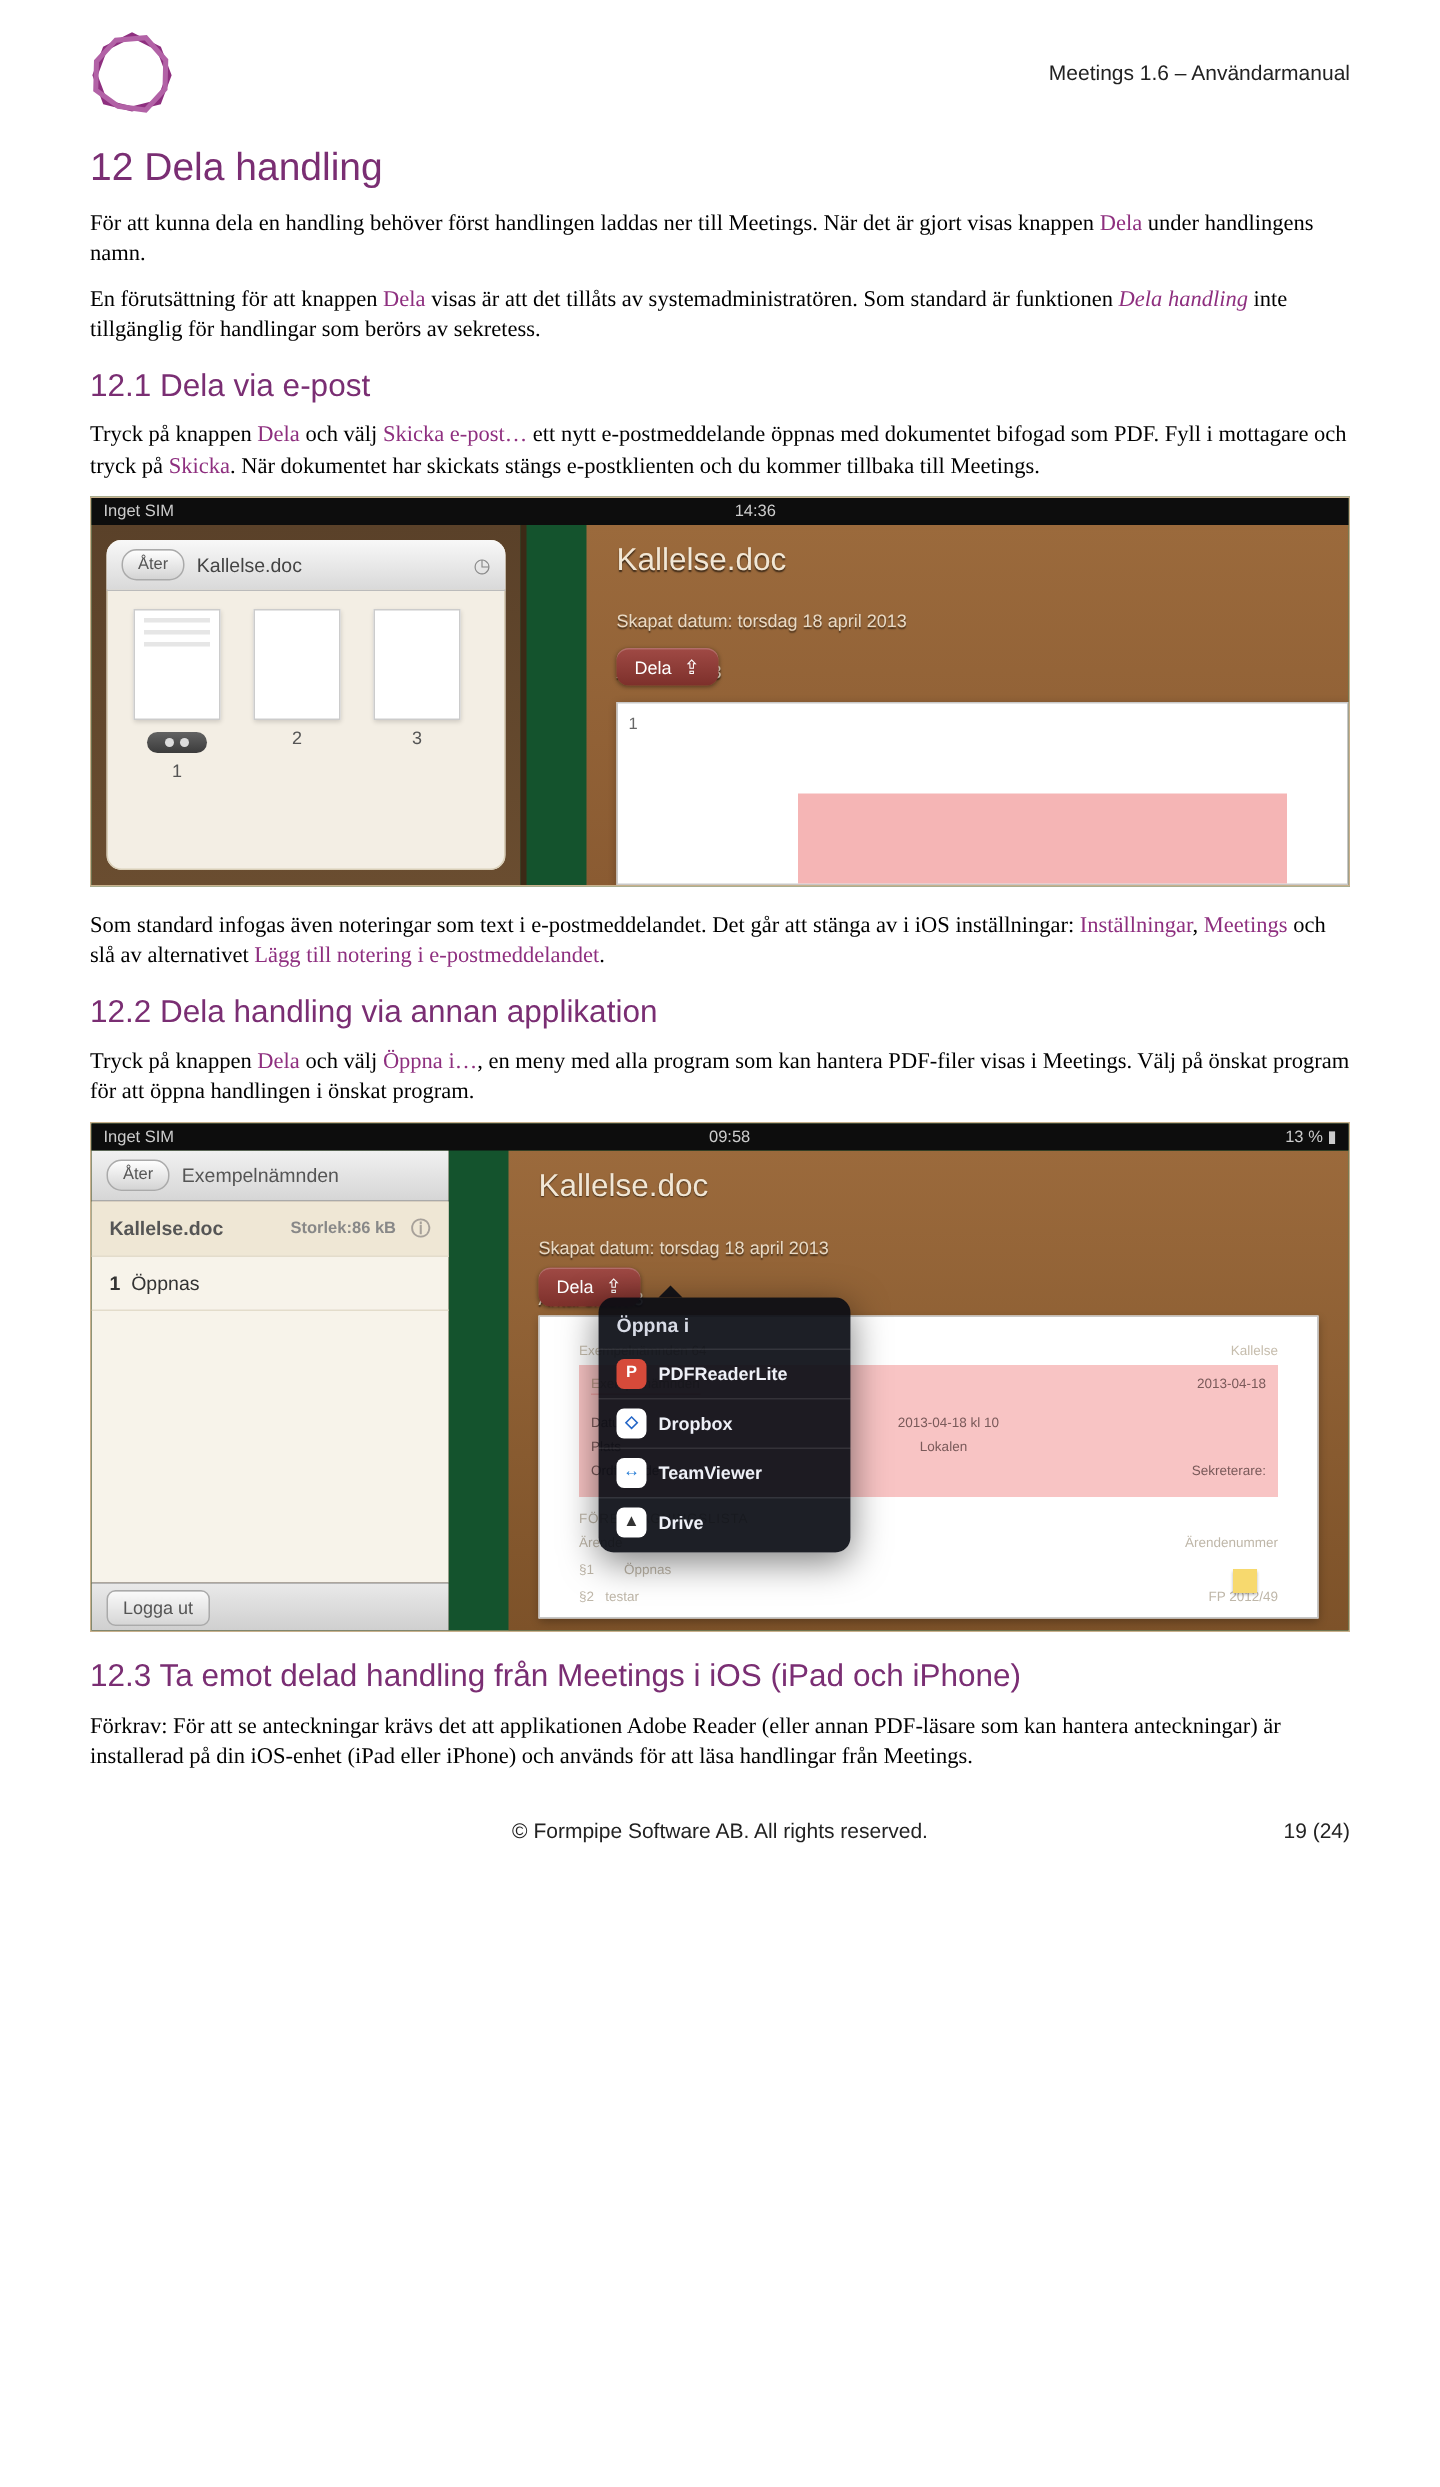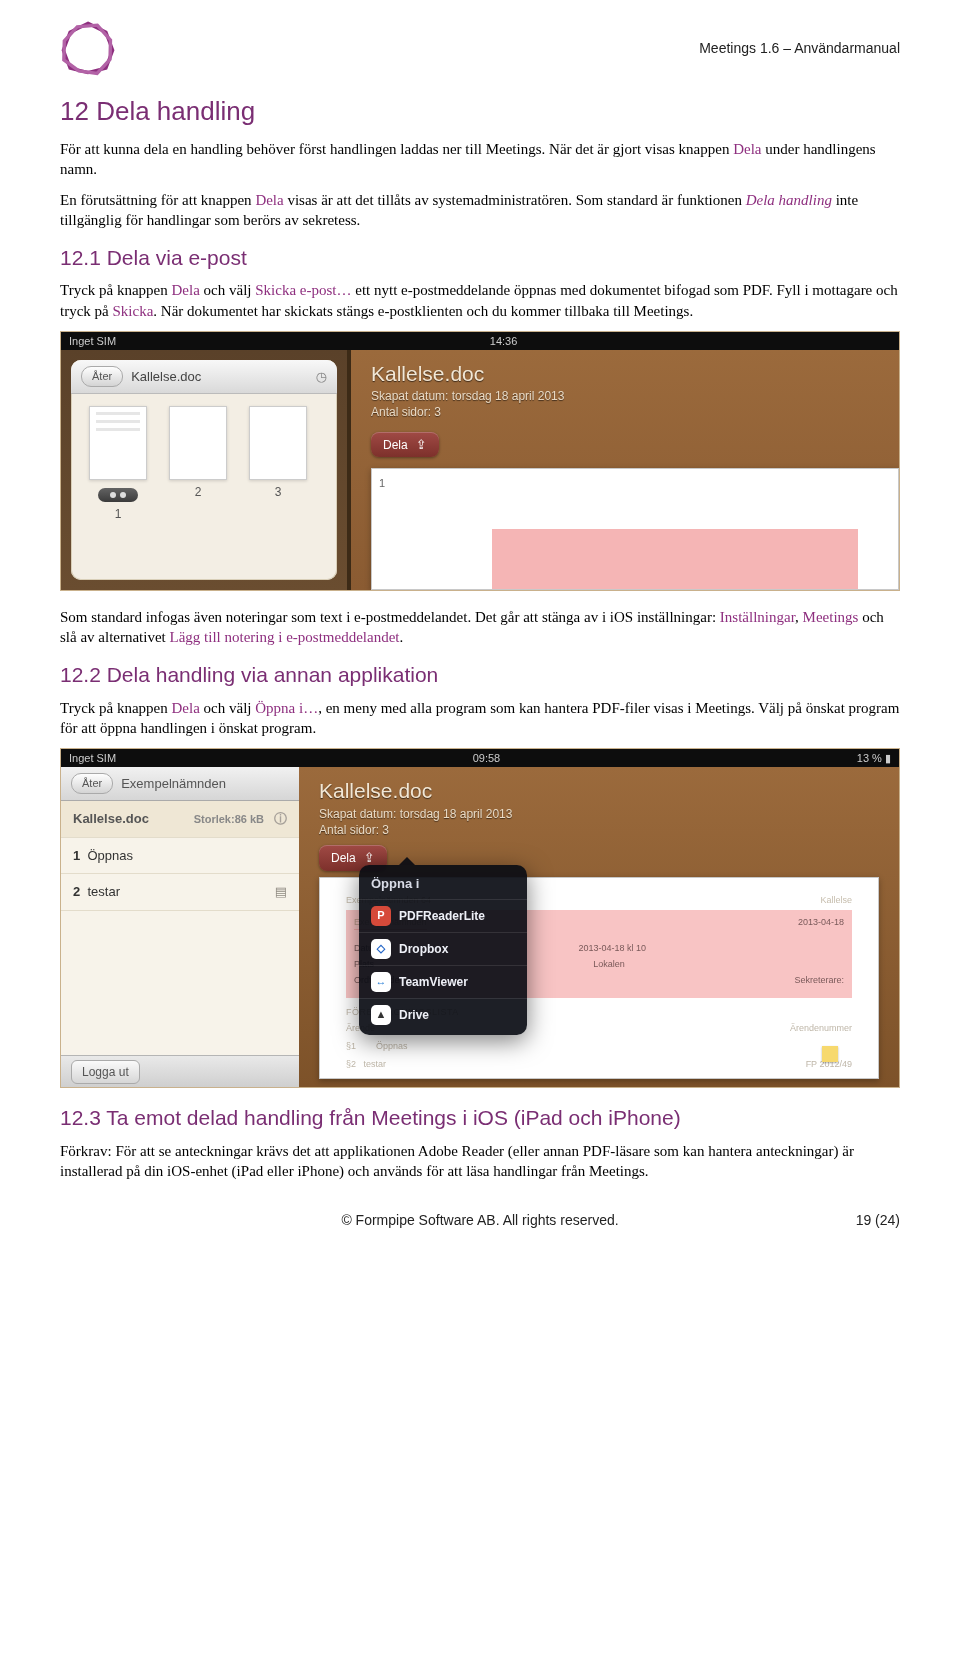--- a/index.html
+++ b/index.html
@@ -49,21 +49,21 @@
     border: 1px solid #c9b18c;
     background: #14532d;
     margin: 6px 0 16px 0;
     font-family: -apple-system, Helvetica, Arial, sans-serif;
   }
   .ss1 { height: 260px; display: flex; flex-direction: column; }
   .statusbar {
     height: 18px; background: #0d0d0d; color: #ccc; font-size: 11px;
     display: flex; justify-content: space-between; align-items:center; padding: 0 8px;
   }
-  .split { flex:1; display:flex; overflow:hidden; }
+  .split { flex:1; display:flex; overflow:hidden;gap:40px; }
   .left-pane {
     width: 290px; background: linear-gradient(#5a4129,#6a4d30);
     border-right: 4px solid #3c2a16;
     display:flex; flex-direction:column;
   }
   .left-card {
     margin:10px; background:#f3eee4; border-radius:10px; flex:1;
     box-shadow: inset 0 0 0 1px #d9cfb8; display:flex; flex-direction:column;
   }
   .left-card-head {
@@ -92,21 +92,21 @@
     background:linear-gradient(#636363,#3b3b3b); margin-top:4px;
     display:flex; align-items:center; justify-content:center; gap:4px;
   }
   .thumb-toolbar span{ width:6px;height:6px;border-radius:50%;background:#ddd;display:inline-block;}
   .right-pane { flex:1; background: linear-gradient(#9b6a3c,#8a5b32); position:relative; }
   .doc-meta {
     position:absolute; top:10px; left:20px; color:#f2e7d5;
     text-shadow:0 1px 1px rgba(0,0,0,.6);
   }
   .doc-meta .dtitle { font-size:21px; font-weight:500; }
-  .doc-meta .dline { font-size:12px; opacity:.9; margin-top:0; }
+  .doc-meta .dline { font-size:12px; opacity:.9; margin-top:18px; }
   .dela-btn {
     position:absolute; top:82px; left:20px;
     background: linear-gradient(#a04a45,#7d302b); color:#fff;
     border-radius:8px; padding:4px 12px; font-size:12px;
     display:flex; align-items:center; gap:8px;
     box-shadow:0 1px 0 rgba(255,255,255,.2) inset,0 1px 3px rgba(0,0,0,.4);
   }
   .share-ic { font-size:13px; }
   .page-preview {
     position:absolute; top:118px; left:20px; right:0; bottom:0;
@@ -305,24 +305,20 @@
       <div class="list-area">
         <div class="list-row head">
           <span>Kallelse.doc</span>
           <span style="display:flex;gap:10px;align-items:center">
             <span class="small">Storlek:86 kB</span>
             <span class="info-ic">ⓘ</span>
           </span>
         </div>
         <div class="list-row">
           <span><b>1</b>&nbsp; <span>Öppnas</span></span>
-        </div>
-        <div class="list-row">
-          <span><b>2</b>&nbsp; <span>testar</span></span>
-          <span class="ann-ic">▤</span>
         </div>
       </div>
       <div class="logout-bar">
         <span class="logout-btn">Logga ut</span>
       </div>
     </div>
     <div class="right2">
       <div class="doc-meta">
         <div class="dtitle">Kallelse.doc</div>
         <div class="dline">Skapat datum: torsdag 18 april 2013</div>

